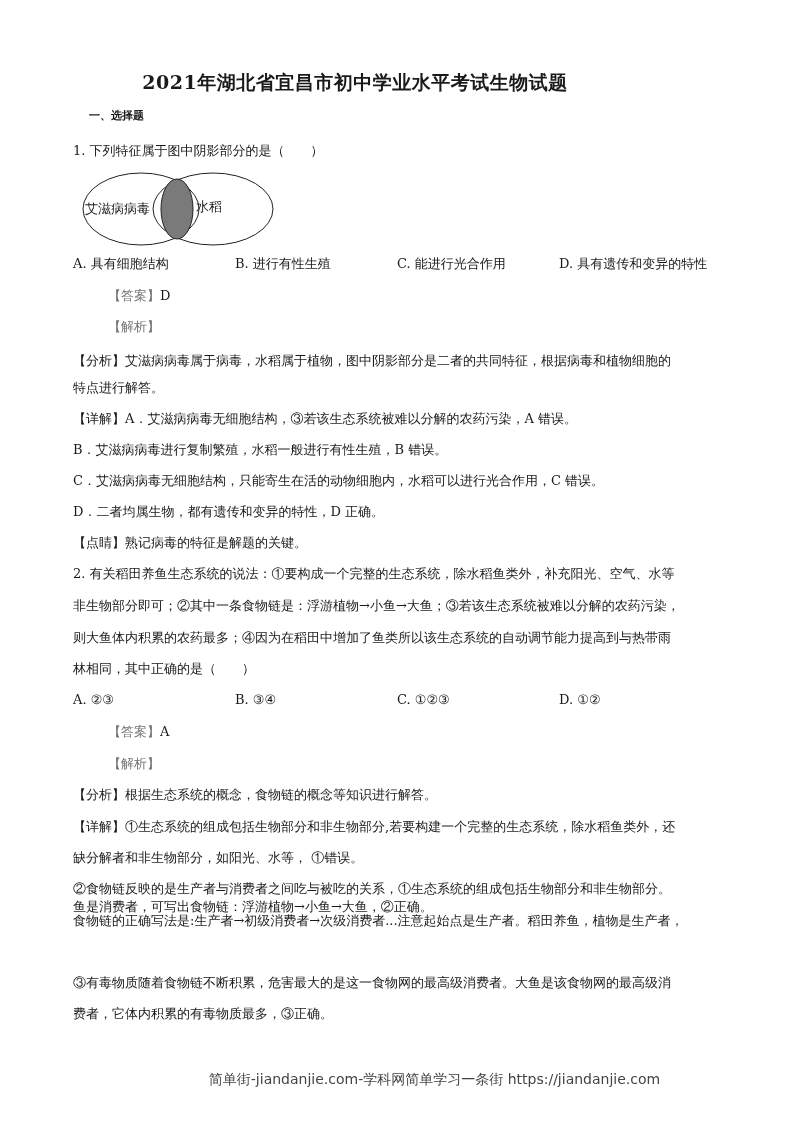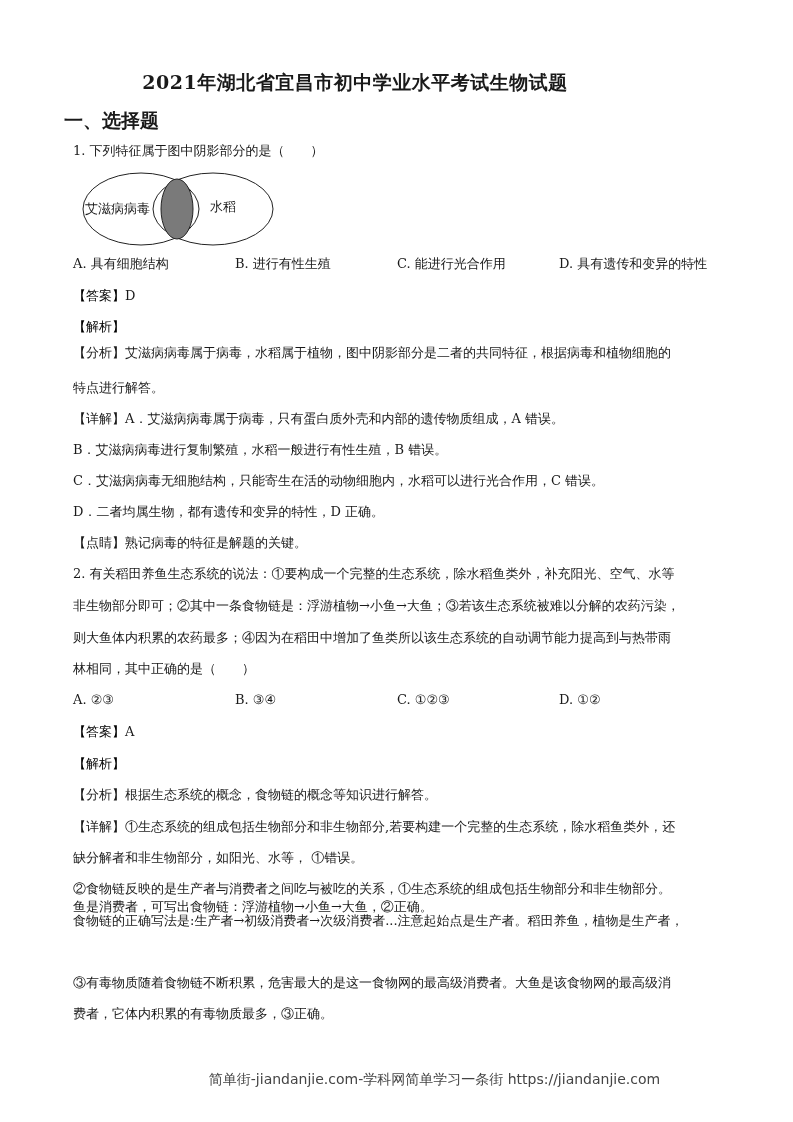--- a/index.html
+++ b/index.html
@@ -1,22 +1,22 @@
 <!DOCTYPE html>
 <html><head>
 <meta charset="utf-8">
 <style>
   html, body { margin: 0; padding: 0; background: #ffffff; }
   body { width: 793px; height: 1122px; position: relative; overflow: hidden;
          font-family: "DejaVu Serif", "Liberation Serif", serif; color: #1a1a1a; }
   .title { position: absolute; top: 70px; left: 0; width: 710px; text-align: center;
            font-size: 19px; font-weight: bold; letter-spacing: 0.5px; }
-  .section { position: absolute; top: 108px; left: 64px; font-size: 19px; font-weight: bold; }
+  .section { position: absolute; top: 108px; left: 89px; font-size: 11px; font-weight: bold; }
   .line { position: absolute; left: 73px; font-size: 13px; white-space: nowrap; line-height: 18px; }
-  .blue { color: #000000; }
+  .blue { color: #737373; margin-left: 35px; }
   .venn { position: absolute; left: 73px; top: 170px; width: 200px; height: 78px; margin-left: 8px; }
   .opts { position: absolute; left: 73px; font-size: 13px; width: 660px; height: 18px; }
   .opts span { position: absolute; top: 0; white-space: nowrap; }
   .footer { position: absolute; top: 1071px; left: 0; width: 793px; text-align: center;
             font-family: "DejaVu Sans", "Liberation Sans", sans-serif; font-size: 14px; color: #444; margin-left: 38px; }
 </style>
 </head>
 <body>
 
 <div class="title">2021年湖北省宜昌市初中学业水平考试生物试题</div>
@@ -24,37 +24,37 @@
 
 <div class="line" style="top:142px">1. 下列特征属于图中阴影部分的是（　　）</div>
 
 <div class="venn">
   <svg width="200" height="78" viewBox="0 0 200 78">
     <ellipse cx="60" cy="39" rx="58" ry="36" fill="none" stroke="#222" stroke-width="1"></ellipse>
     <ellipse cx="132" cy="39" rx="60" ry="36" fill="none" stroke="#222" stroke-width="1"></ellipse>
     <ellipse cx="96" cy="39" rx="16" ry="30" fill="#7a7a7a" stroke="#222" stroke-width="1"></ellipse>
   </svg>
   <span style="position:absolute;left:4px;top:30px;font-family:'DejaVu Sans',sans-serif;font-size:13px;">艾滋病病毒</span>
-  <span style="position:absolute;left:129px;top:28px;font-family:'DejaVu Sans',sans-serif;font-size:13px;">水稻</span>
+  <span style="position:absolute;left:115px;top:28px;font-family:'DejaVu Sans',sans-serif;font-size:13px;">水稻</span>
 </div>
 
 <div class="opts" style="top:255px">
   <span style="left:0">A. 具有细胞结构</span>
   <span style="left:162px">B. 进行有性生殖</span>
   <span style="left:324px">C. 能进行光合作用</span>
   <span style="left:486px">D. 具有遗传和变异的特性</span>
 </div>
 
 <div class="line" style="top:287px">
   <span class="blue">【答案】</span><span>D</span>
 </div>
 <div class="line blue" style="top:318px">【解析】</div>
-<div class="line" style="top:344px">【分析】艾滋病病毒属于病毒，水稻属于植物，图中阴影部分是二者的共同特征，根据病毒和植物细胞的</div>
+<div class="line" style="top:352px">【分析】艾滋病病毒属于病毒，水稻属于植物，图中阴影部分是二者的共同特征，根据病毒和植物细胞的</div>
 <div class="line" style="top:379px">特点进行解答。</div>
-<div class="line" style="top:410px">【详解】A．艾滋病病毒属于病毒，只有蛋白质外壳和内部的遗传物质组成，A 错误。</div>
+<div class="line" style="top:410px">【详解】A．艾滋病病毒无细胞结构，③若该生态系统被难以分解的农药污染，A 错误。</div>
 <div class="line" style="top:441px">B．艾滋病病毒进行复制繁殖，水稻一般进行有性生殖，B 错误。</div>
 <div class="line" style="top:472px">C．艾滋病病毒无细胞结构，只能寄生在活的动物细胞内，水稻可以进行光合作用，C 错误。</div>
 <div class="line" style="top:503px">D．二者均属生物，都有遗传和变异的特性，D 正确。</div>
 <div class="line" style="top:534px">【点睛】熟记病毒的特征是解题的关键。</div>
 
 <div class="line" style="top:565px">2. 有关稻田养鱼生态系统的说法：①要构成一个完整的生态系统，除水稻鱼类外，补充阳光、空气、水等</div>
 <div class="line" style="top:597px">非生物部分即可；②其中一条食物链是：浮游植物→小鱼→大鱼；③若该生态系统被难以分解的农药污染，</div>
 <div class="line" style="top:629px">则大鱼体内积累的农药最多；④因为在稻田中增加了鱼类所以该生态系统的自动调节能力提高到与热带雨</div>
 <div class="line" style="top:660px">林相同，其中正确的是（　　）</div>
 

